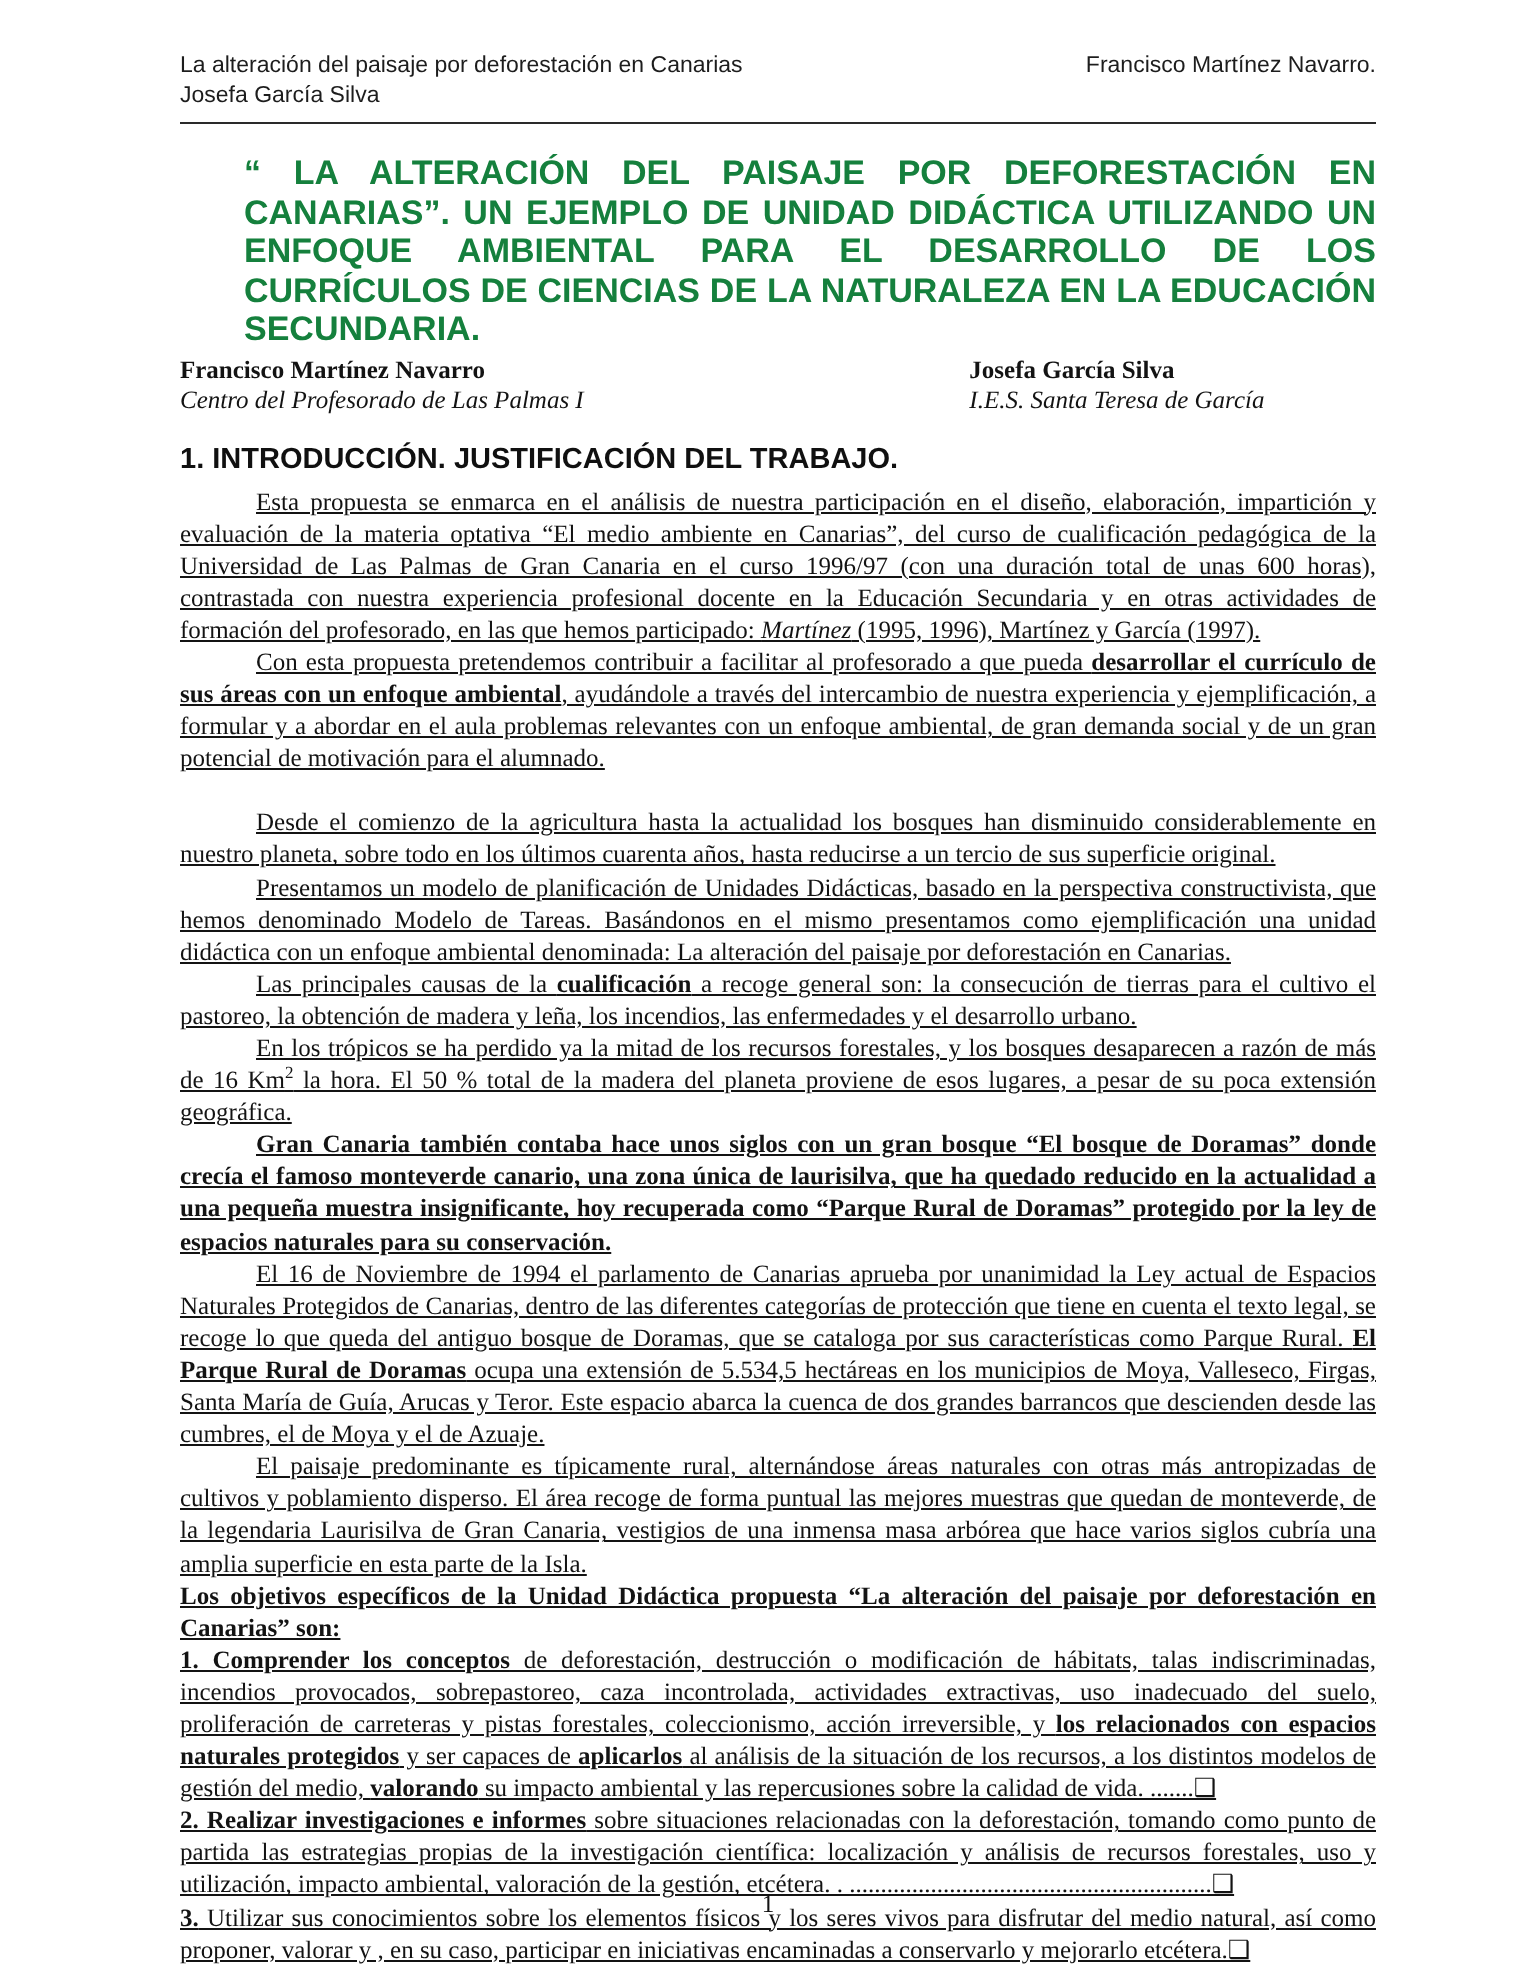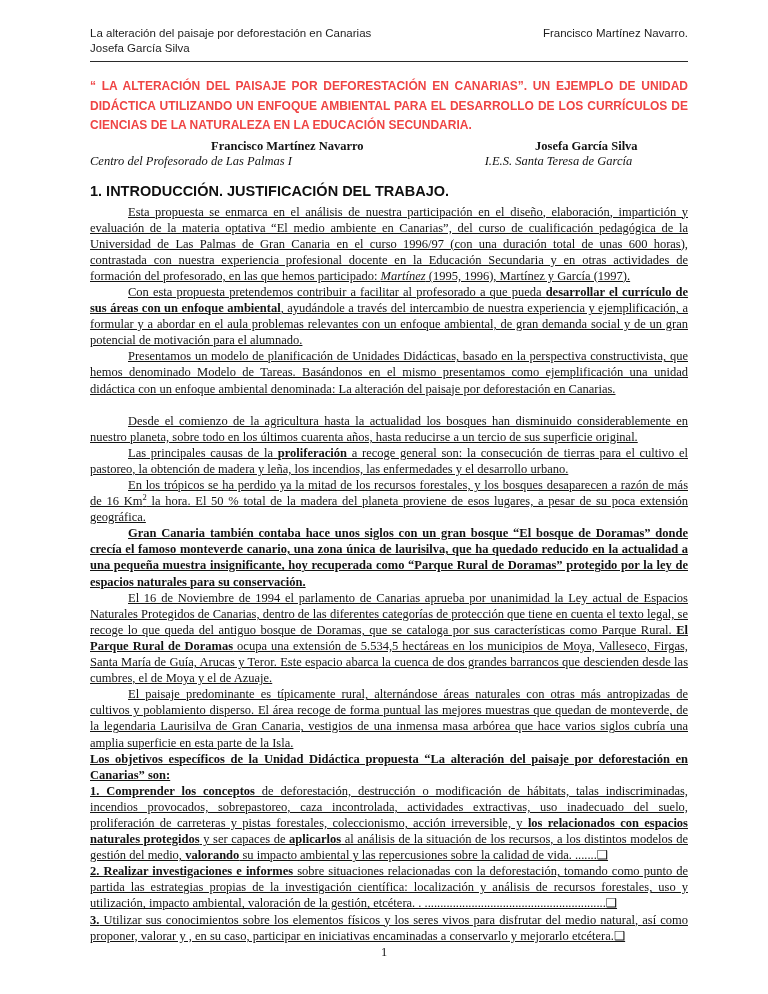--- a/index.html
+++ b/index.html
@@ -7,27 +7,27 @@
        font-family:"Liberation Serif", serif;
        -webkit-font-smoothing:antialiased;}
   .page{position:relative;box-sizing:border-box;width:768px;height:994px;
         padding:26px 80px 0 90px;}
   
   .hdr{font-family:"Liberation Sans", sans-serif;font-size:11.5px;line-height:15px;color:#1d1d1d;}
   .hdr-row{display:flex;justify-content:space-between;}
   .hdr-rule{border-bottom:1.2px solid #2a2a2a;margin-top:5px;}
   
   .doc-title{font-family:"Liberation Sans", sans-serif;font-weight:bold;
-             font-size:12px;line-height:19.5px;text-align:justify;
-             margin-top:15px;color:#ef4444;}
+             font-size:17px;line-height:19.5px;text-align:justify;
+             margin-top:15px;color:#15803d;margin-left:32px;}
   
   .authors{display:flex;margin-top:3px;font-size:12.5px;line-height:15.5px;}
   .authors .col-l{width:66%;}
   .authors .col-r{flex:1;}
-  .a-name{font-weight:bold;text-align:center;}
+  .a-name{font-weight:bold;}
   .a-aff{font-style:italic;}
   
   .sec-h{font-family:"Liberation Sans", sans-serif;font-weight:bold;
          font-size:14.5px;line-height:19px;text-align:justify;color:#101010;}
   .sec-h.s1{margin-top:12px;margin-bottom:3px;}
   .sec-h.s2{margin-top:11px;margin-bottom:2px;}
   
   .p{font-size:12.5px;line-height:16.1px;text-align:justify;margin:0;
      text-indent:38px;text-decoration:underline;}
   .p.noindent{text-indent:0;}
@@ -65,23 +65,23 @@
     <div class="col-r">
       <div class="a-name">Josefa García Silva</div>
       <div class="a-aff">I.E.S. Santa Teresa de García</div>
     </div>
   </div>
 
   <div class="sec-h s1">1. INTRODUCCIÓN. JUSTIFICACIÓN DEL TRABAJO.</div>
 
   <p class="p"><span>Esta propuesta se enmarca en el análisis de nuestra participación en el diseño, elaboración, impartición  y evaluación  de la materia optativa “El medio ambiente en Canarias”,  del curso de cualificación pedagógica de la Universidad de Las Palmas de Gran Canaria en el curso 1996/97 (con una duración total de unas 600 horas), contrastada con nuestra experiencia profesional docente en la Educación Secundaria y en otras actividades de formación del profesorado, en las que hemos participado: </span><span class="i">Martínez</span><span> (1995, 1996), Martínez y García (1997).</span></p>
   <p class="p"><span>Con esta propuesta pretendemos contribuir a facilitar al profesorado a que pueda </span><span class="b">desarrollar el currículo de sus áreas con un enfoque ambiental</span><span>, ayudándole a través del intercambio de nuestra experiencia y ejemplificación, a formular y a abordar en el aula problemas relevantes con un enfoque ambiental, de gran demanda social y de  un gran potencial de motivación para el alumnado.</span></p>
+  <p class="p gap"><span>Desde el comienzo de la agricultura hasta la actualidad los bosques han disminuido considerablemente en nuestro planeta, sobre todo en los últimos cuarenta años, hasta reducirse a un tercio de sus superficie original.</span></p>
   <p class="p"><span>Presentamos un modelo de planificación de Unidades Didácticas, basado en la perspectiva constructivista, que hemos denominado Modelo de Tareas. Basándonos en el mismo presentamos como ejemplificación  una unidad didáctica con un enfoque ambiental denominada: La alteración del paisaje por deforestación en Canarias.</span></p>
-  <p class="p gap"><span>Desde el comienzo de la agricultura hasta la actualidad los bosques han disminuido considerablemente en nuestro planeta, sobre todo en los últimos cuarenta años, hasta reducirse a un tercio de sus superficie original.</span></p>
-  <p class="p"><span>Las principales causas de la </span><span class="b">proliferación</span><span> a recoge general son: la consecución de tierras para el cultivo el pastoreo, la obtención de madera y leña, los incendios, las enfermedades y el desarrollo urbano.</span></p>
+  <p class="p"><span>Las principales causas de la </span><span class="b">cualificación</span><span> a recoge general son: la consecución de tierras para el cultivo el pastoreo, la obtención de madera y leña, los incendios, las enfermedades y el desarrollo urbano.</span></p>
   <p class="p"><span>En los trópicos se ha perdido ya la mitad de los recursos forestales, y los bosques desaparecen a razón de más de 16 Km</span><sup>2</sup><span> la hora. El 50 % total de la madera del planeta proviene de esos lugares, a pesar de su poca extensión geográfica.</span></p>
   <p class="p"><span class="b">Gran Canaria también contaba hace unos siglos con un gran bosque “El bosque de Doramas” donde crecía el famoso monteverde canario, una zona única de laurisilva, que ha quedado reducido en la actualidad a una pequeña muestra insignificante, hoy recuperada como “Parque Rural de Doramas” protegido por la ley de espacios naturales para su conservación.</span></p>
   <p class="p"><span>El 16 de Noviembre de 1994  el parlamento de Canarias aprueba por unanimidad la Ley actual de Espacios Naturales Protegidos de Canarias, dentro de las diferentes categorías de protección que tiene en cuenta el texto legal, se recoge lo que queda del antiguo bosque de Doramas, que  se cataloga por sus características como Parque Rural. </span><span class="b">El Parque Rural de Doramas</span><span> ocupa una extensión de 5.534,5 hectáreas en los municipios de Moya, Valleseco, Firgas, Santa María de Guía, Arucas y Teror. Este espacio abarca la cuenca de dos grandes barrancos que descienden desde las cumbres, el de Moya y el de Azuaje.</span></p>
   <p class="p"><span>El paisaje predominante es típicamente rural, alternándose áreas naturales con otras más antropizadas de cultivos y  poblamiento disperso.  El área recoge de forma puntual las mejores muestras que quedan de monteverde, de la legendaria Laurisilva de Gran Canaria, vestigios de  una inmensa masa arbórea que hace varios siglos cubría una amplia superficie en esta parte de la Isla.</span></p>
 
 
   <p class="p noindent"><span class="b">Los objetivos específicos de la Unidad Didáctica propuesta “La alteración del paisaje por deforestación en Canarias” son:</span></p>
   <p class="p noindent"><span class="b">1. Comprender los conceptos</span><span> de deforestación, destrucción o modificación de hábitats, talas indiscriminadas, incendios provocados, sobrepastoreo, caza incontrolada, actividades extractivas, uso inadecuado del suelo, proliferación de carreteras y pistas forestales, coleccionismo, acción irreversible, y </span><span class="b">los relacionados con espacios naturales protegidos</span><span> y ser capaces de </span><span class="b">aplicarlos</span><span> al análisis de la situación de los recursos, a los distintos modelos de gestión del medio, </span><span class="b">valorando</span><span> su impacto ambiental y las repercusiones sobre la calidad de vida. .......❑</span></p>
   <p class="p noindent"><span class="b">2. Realizar investigaciones e informes</span><span> sobre situaciones relacionadas con la deforestación, tomando como punto de partida las estrategias propias de la investigación científica: localización y análisis de recursos forestales, uso y utilización,  impacto ambiental,  valoración de la gestión, etcétera. . ..........................................................❑</span></p>
   <p class="p noindent"><span class="b">3.</span><span> Utilizar sus conocimientos sobre los elementos físicos y los seres vivos para disfrutar del medio natural, así como proponer, valorar y , en su caso, participar en iniciativas encaminadas a conservarlo y mejorarlo etcétera.❑</span></p>

